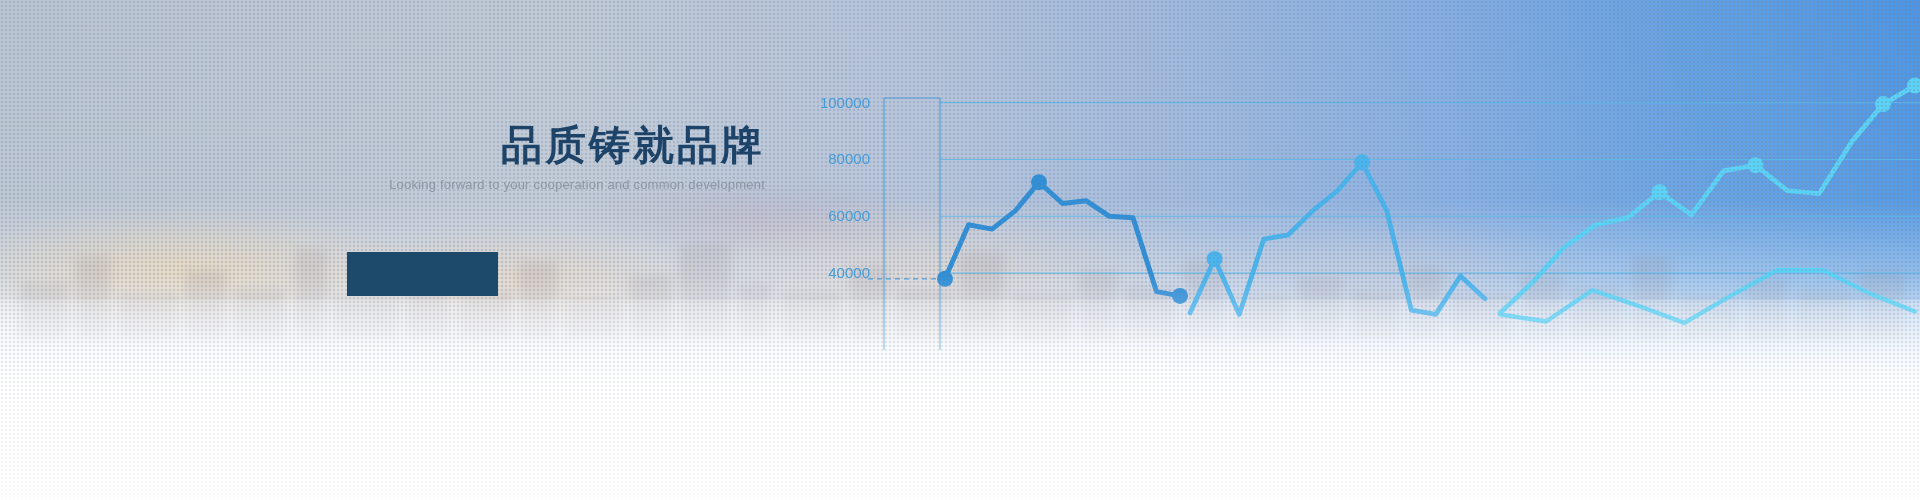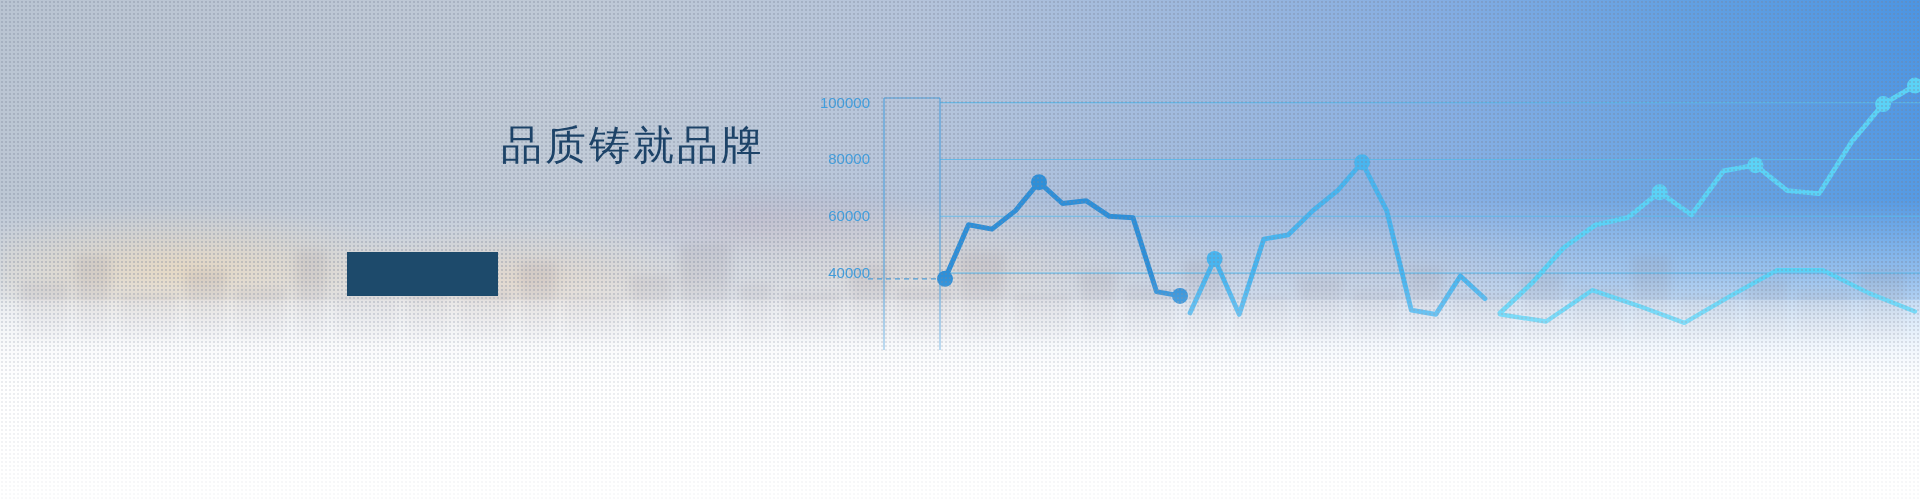--- a/index.html
+++ b/index.html
@@ -62,21 +62,21 @@
   .dots-fade{
     position:absolute;inset:0;
     background:linear-gradient(to bottom, rgba(255,255,255,0) 55%, rgba(255,255,255,.55) 78%, rgba(255,255,255,.85) 100%);
     pointer-events:none;
   }
 
   
   .copy{position:absolute;left:345px;top:120px;width:420px;text-align:right;}
   .headline{
     font-size:41px;line-height:1.25;letter-spacing:3px;
-    color:#1d4368;font-weight:400;margin:0;white-space:nowrap;
+    color:#1d4368;font-weight:700;margin:0;white-space:nowrap;
   }
   .subline{
     margin:22px 0 0 0;font-size:26px;letter-spacing:1.5px;
     color:#5d7693;font-weight:400;white-space:nowrap;
   }
   .engline{
     margin:6px 0 0 0;font-size:13px;letter-spacing:.2px;
     color:#8d96a4;font-weight:400;white-space:nowrap;
   }
   .cta{
@@ -180,17 +180,18 @@
           <polyline points="740.0,254.4 786.1,261.5 832.2,230.2 878.3,245.8 924.4,262.9 970.6,235.9 1016.7,210.3 1062.8,210.3 1108.9,233.1 1155.0,251.5" fill="none" stroke="#5bd2f7" stroke-width="4.4" stroke-linejoin="round" stroke-linecap="round"></polyline>
         </g>
     </svg>
   </div>
 
   <div class="dots"></div>
   <div class="dots-fade"></div>
 
   <div class="copy">
     <h1 class="headline">品质铸就品牌</h1>
+    <p class="engline">Looking forward to your cooperation and common development</p>
   </div>
 
   <button class="cta"></button>
 
 </div>
 
 </body></html>

